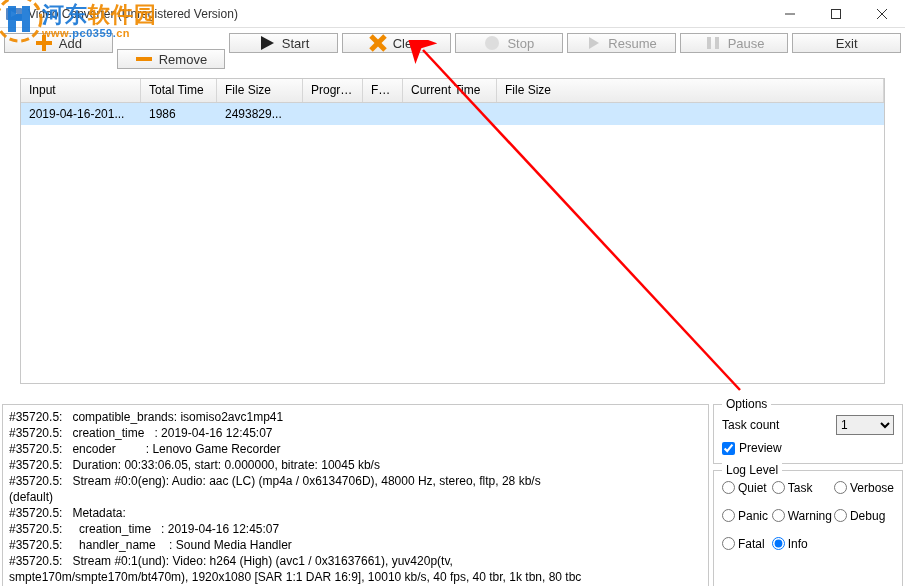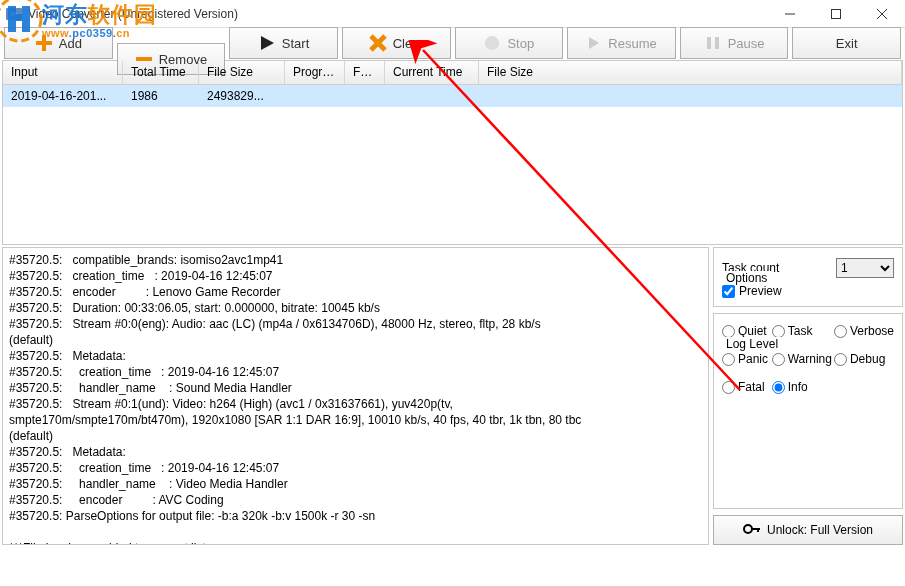--- a/index.html
+++ b/index.html
@@ -7,29 +7,29 @@
 
 
 .titlebar { height: 28px; display: flex; align-items: center; padding: 0 0 0 6px; background: #fff; border-bottom: 1px solid #e0e0e0; }
 .titlebar .appicon { width: 16px; height: 16px; margin-right: 6px; }
 .titlebar .title { color: #333; font-size: 12px; flex: 1; }
 .titlebar .winbtns { display: flex; }
 .titlebar .winbtn { width: 46px; height: 28px; display: flex; align-items: center; justify-content: center; color: #333; }
 
 
 .toolbar { height: 30px; display: flex; gap: 4px; padding: 0 4px 0 4px; align-items: center; background: #fff; }
-.tbtn { height: 32px; border: 1px solid #adadad; background: linear-gradient(#fdfdfd,#ededed); display: flex; align-items: center; justify-content: center; gap: 6px; font-size: 13px; color: #333; padding: 0 18px; cursor: pointer; }
+.tbtn { height: 20px; border: 1px solid #adadad; background: linear-gradient(#fdfdfd,#ededed); display: flex; align-items: center; justify-content: center; gap: 6px; font-size: 13px; color: #333; padding: 0 18px; cursor: pointer; }
 .tbtn .ticon { width: 18px; height: 18px; display: inline-flex; align-items: center; justify-content: center; }
 .tbtn.wide { flex: 1; min-width: 98px; }
 .tbtn.disabled { color: #9a9a9a; }
 .tbtn.wide.add { min-width: 100px; }
 .tbtn.wide.remove { min-width: 100px; margin-top: 32px; }
 
 
-.tablewrap { border: 1px solid #c8c8c8; margin: 2px; height: 185px; overflow: hidden; background: #fff; }
+.tablewrap { border: 1px solid #c8c8c8; margin: 20px; height: 306px; overflow: hidden; background: #fff; }
 .thead { display: flex; background: linear-gradient(#fcfcfc,#ececec); border-bottom: 1px solid #d0d0d0; height: 24px; }
 .th { padding: 4px 8px; font-size: 12px; border-right: 1px solid #d6d6d6; white-space: nowrap; overflow: hidden; text-overflow: ellipsis; }
 .tbody { background: #fff; }
 .trow { display: flex; height: 22px; align-items: center; }
 .trow.selected { background: #cde8ff; }
 .td { padding: 2px 8px; font-size: 12px; white-space: nowrap; overflow: hidden; text-overflow: ellipsis; }
 
 
 .c-input { width: 120px; }
 .c-total { width: 76px; }
@@ -39,29 +39,29 @@
 .c-fps { width: 40px; }
 .c-ctime { width: 94px; }
 .c-fsize2 { flex: 1; }
 
 
 .bottom { display: flex; margin: 2px; height: 298px; gap: 4px; }
 .logbox { flex: 1; border: 1px solid #c8c8c8; background: #fff; padding: 4px 6px; font-family: Tahoma, sans-serif; font-size: 12px; line-height: 16px; color: #000; overflow: hidden; white-space: pre-wrap; }
 .sidepanel { width: 190px; display: flex; flex-direction: column; gap: 6px; }
 
 .groupbox { border: 1px solid #c8c8c8; padding: 10px 8px 8px 8px; position: relative; }
-.groupbox .legend { position: absolute; top: -8px; left: 8px; background: #fff; padding: 0 4px; font-size: 12px; color: #000; margin-top: 31px; }
+.groupbox .legend { position: absolute; top: -8px; left: 8px; background: #fff; padding: 0 4px; font-size: 12px; color: #000; }
 .optrow { display: flex; align-items: center; gap: 6px; margin-bottom: 6px; font-size: 12px; }
 .optrow label { flex: 1; }
 .optrow select { width: 58px; height: 20px; font-size: 12px; border: 1px solid #7a7a7a; }
 .chk { display: flex; align-items: center; gap: 4px; font-size: 12px; }
 .chk input { width: 13px; height: 13px; }
 
 .loglevel-grid { display: grid; grid-template-columns: 1fr 1fr 1fr; gap: 14px 2px; font-size: 12px; }
-.radio { display: flex; align-items: center; gap: 3px; }
+.radio { display: flex; align-items: flex-start; gap: 3px; }
 .radio input { width: 13px; height: 13px; }
 
 .unlockbtn { height: 30px; border: 1px solid #adadad; background: linear-gradient(#fdfdfd,#ededed); display: flex; align-items: center; justify-content: center; gap: 6px; font-size: 12px; cursor: pointer; }
 
 
 .watermark { position: absolute; top: -6px; left: -6px; z-index: 100; display: flex; align-items: center; opacity: 0.92; pointer-events: none; }
 .wm-logo { width: 50px; height: 50px; }
 .wm-text { margin-left: -2px; }
 .wm-text .line1 { font-size: 22px; font-weight: bold; letter-spacing: 1px; }
 .wm-text .line1 .c1 { color: #1a78d6; text-align: right; }

